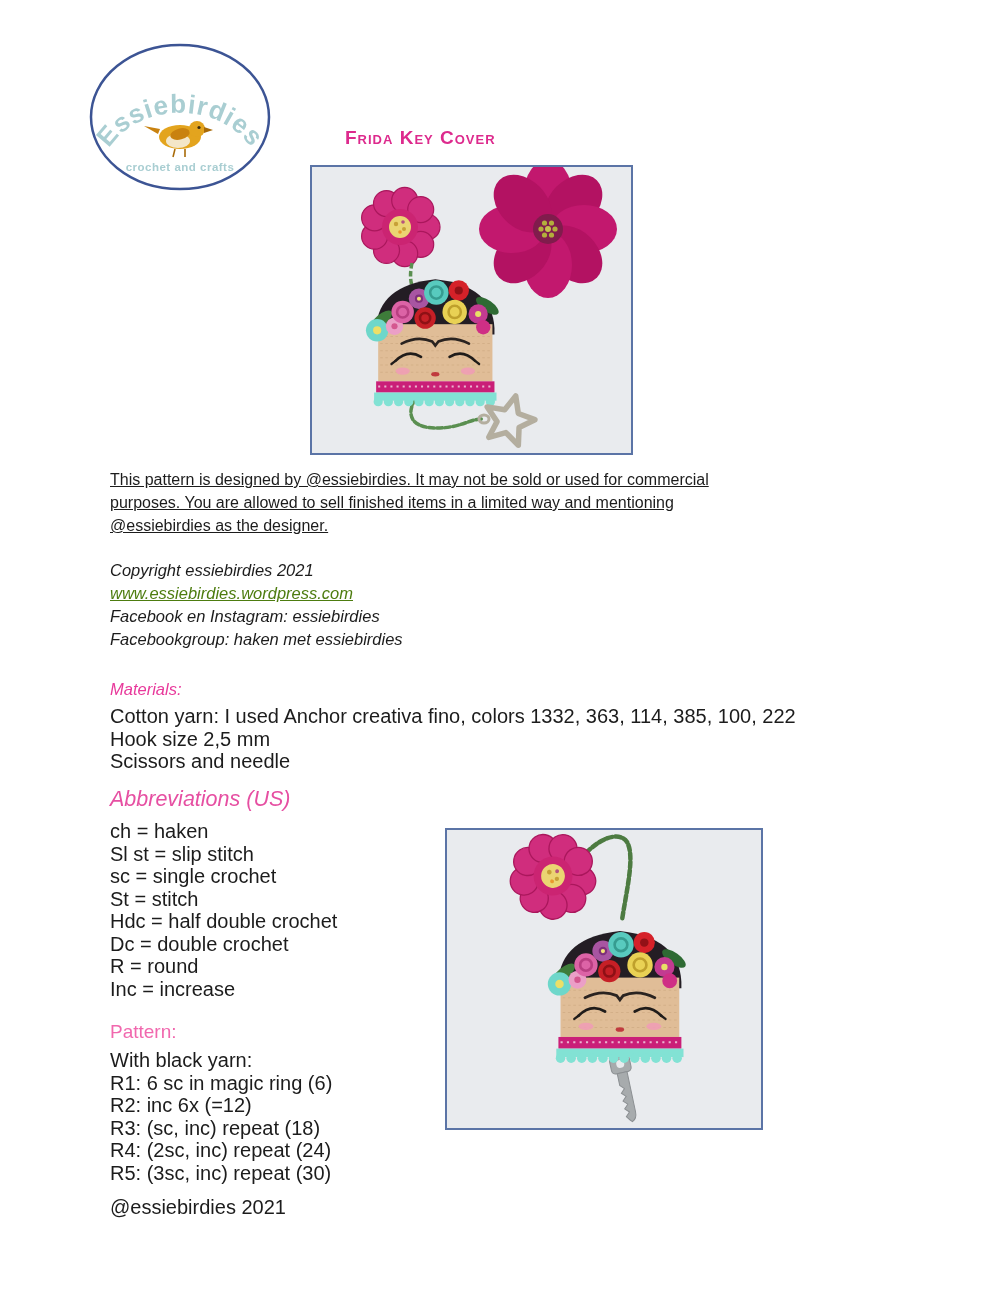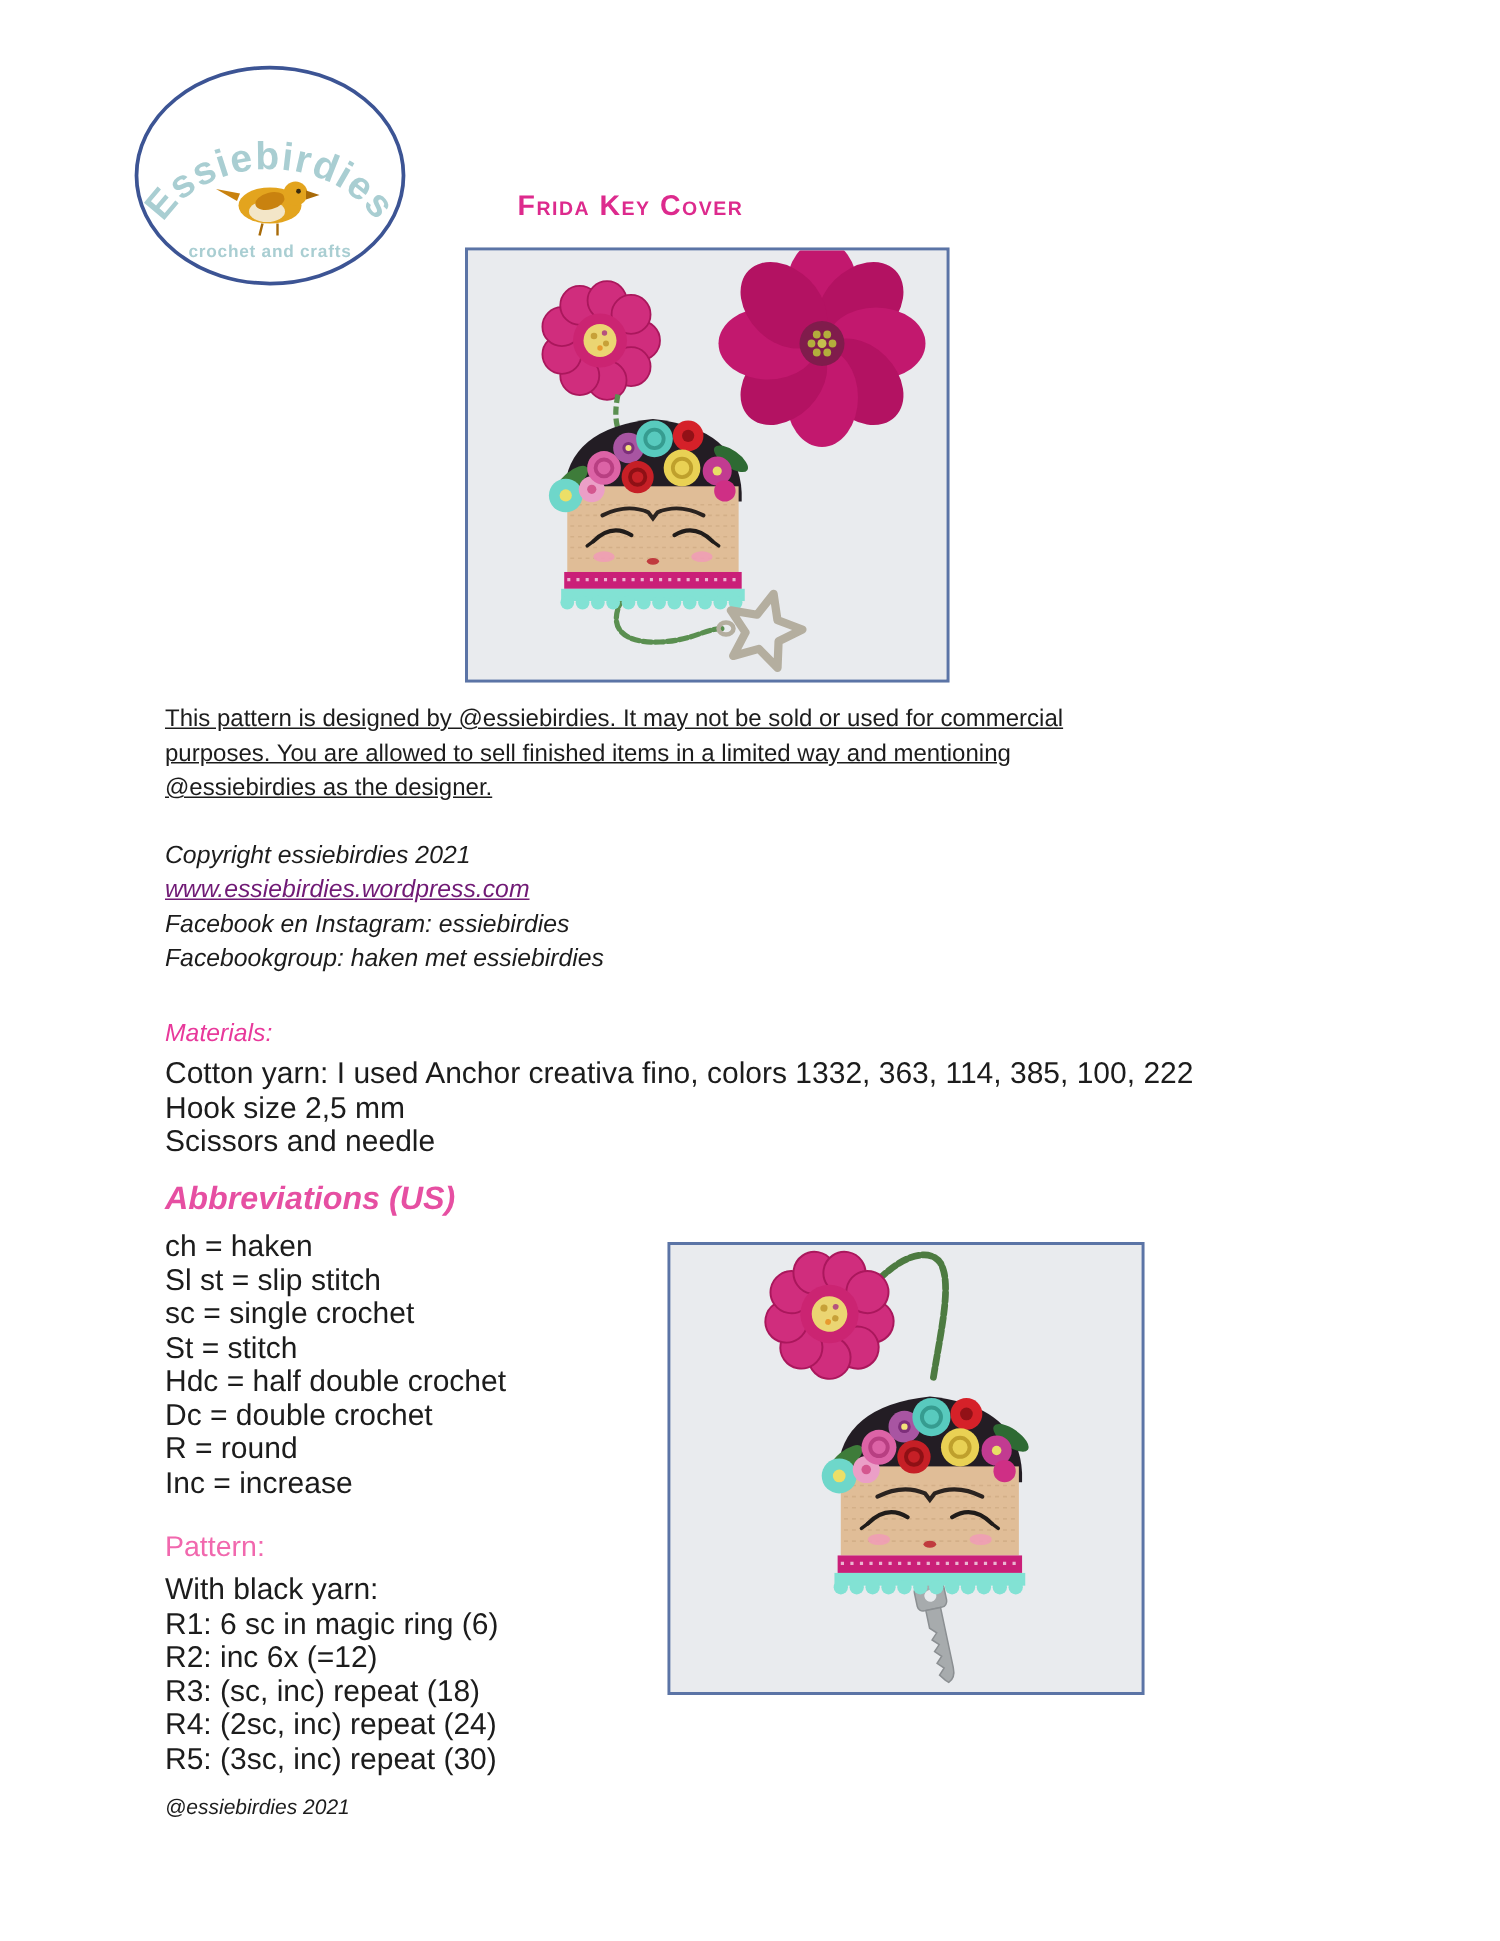--- a/index.html
+++ b/index.html
@@ -18,29 +18,29 @@
   }
   
   .photo{border:2px solid #5b74a6;background:#e9ebee;margin:0;padding:0;box-shadow:0 0 0 1px #c7cfdd inset;}
   .photo1{left:310px;top:165px;width:319px;height:286px;}
   .photo2{left:445px;top:828px;width:314px;height:298px;}
   .photo svg{display:block;}
   
   .body-text{font-size:16px;line-height:23px;}
   .intro{left:110px;top:468px;width:650px;margin:0;text-decoration:underline;}
   .copyright{left:110px;top:559px;width:560px;font-style:italic;font-size:16.5px;line-height:23px;}
-  .site-link{color:#701a75;text-decoration:underline;display:inline-block;text-align:center;}
+  .site-link{color:#4d7c0f;text-decoration:underline;display:inline-block;text-align:center;}
   .materials{left:110px;top:678px;width:720px;}
   .h-pink-small{color:#e8399b;font-style:italic;font-size:16.5px;line-height:23px;margin:0 0 4px 0;font-weight:normal;}
   .abbr{left:110px;top:786px;width:400px;}
-  .h-pink-big{color:#e64fa2;font-style:italic;font-size:21.5px;line-height:26px;margin:0 0 8px 0;font-weight:bold;}
+  .h-pink-big{color:#e64fa2;font-style:italic;font-size:21.5px;line-height:26px;margin:0 0 8px 0;font-weight:normal;}
   .pattern{left:110px;top:1020px;width:400px;}
   .h-pink-med{color:#f168ae;font-style:normal;font-size:19px;line-height:24px;margin:0 0 5px 0;font-weight:normal;}
   .line{font-size:20px;line-height:22.5px;}
-  .footer-line{left:110px;top:1196px;font-size:14px;font-style:italic;}
+  .footer-line{left:110px;top:1196px;font-size:20px;}
   .logo-name{fill:#a9ced2;font-family:"Liberation Sans",sans-serif;font-size:26px;font-weight:bold;letter-spacing:1px;}
   .logo-tagline{fill:#a9ced2;font-family:"Liberation Sans",sans-serif;font-size:11.5px;font-weight:bold;letter-spacing:0.5px;}
 </style>
 </head>
 <body>
 
 <svg width="0" height="0" style="position:absolute" aria-hidden="true">
   <defs>
     <g id="frida-head">
 

